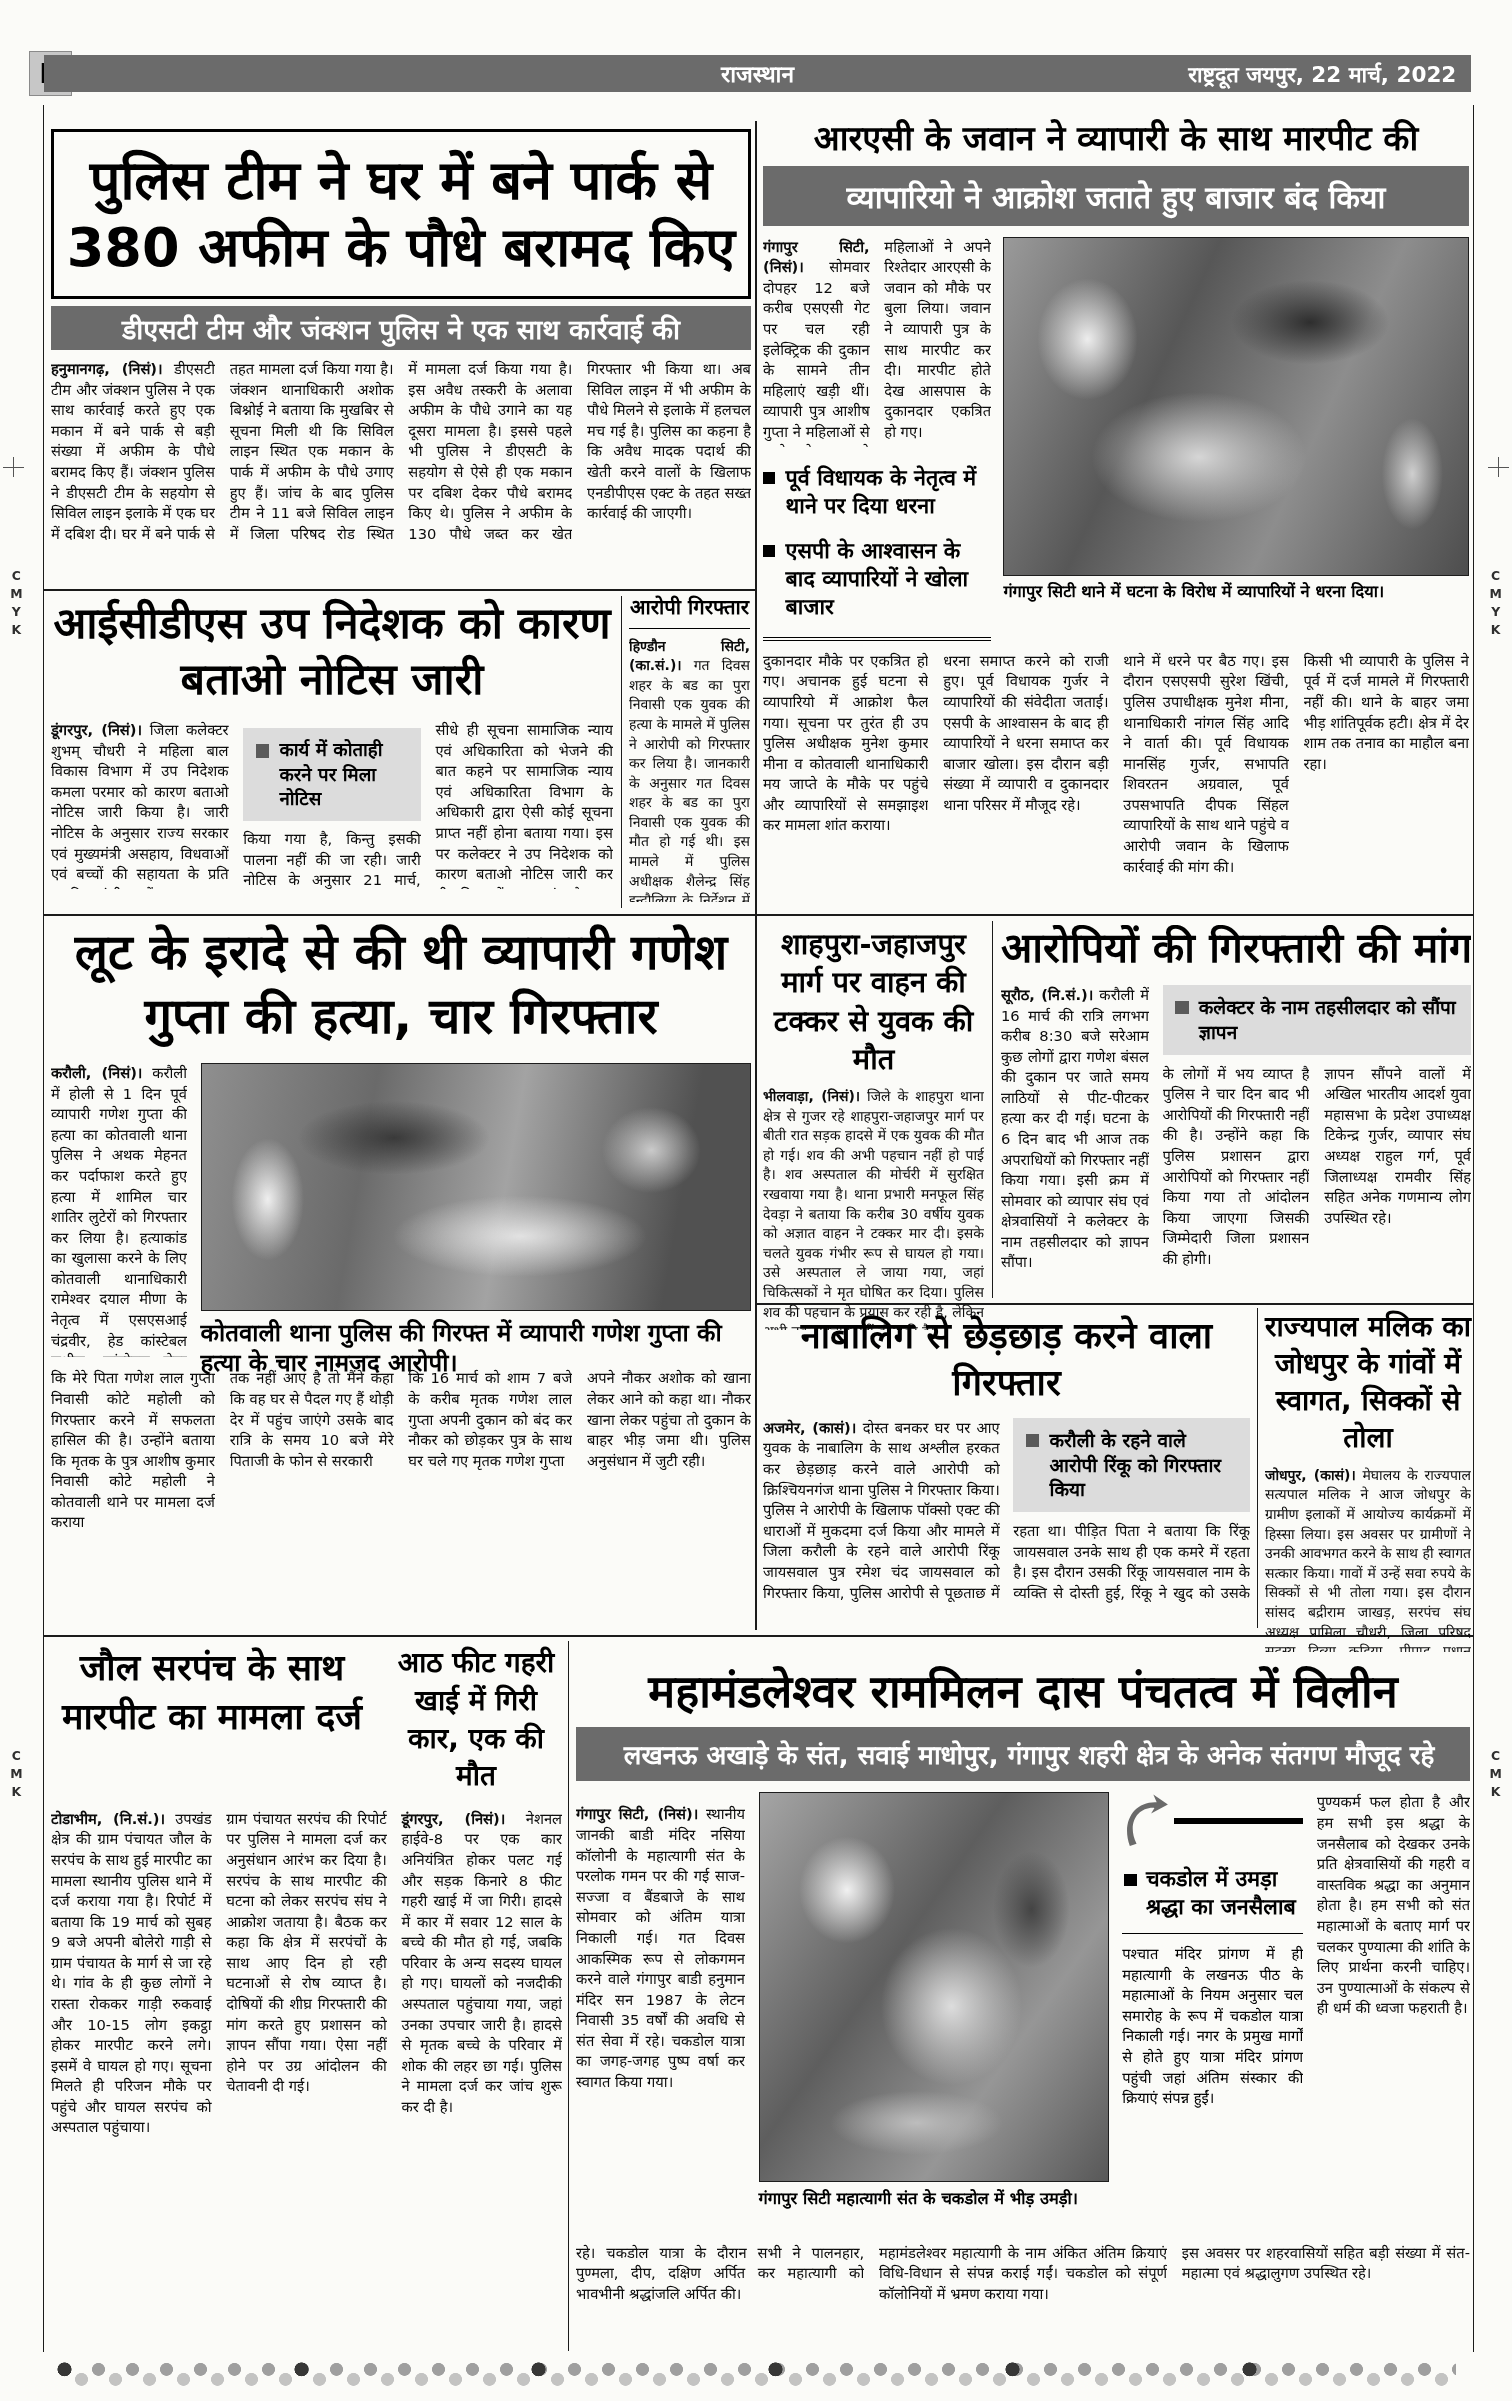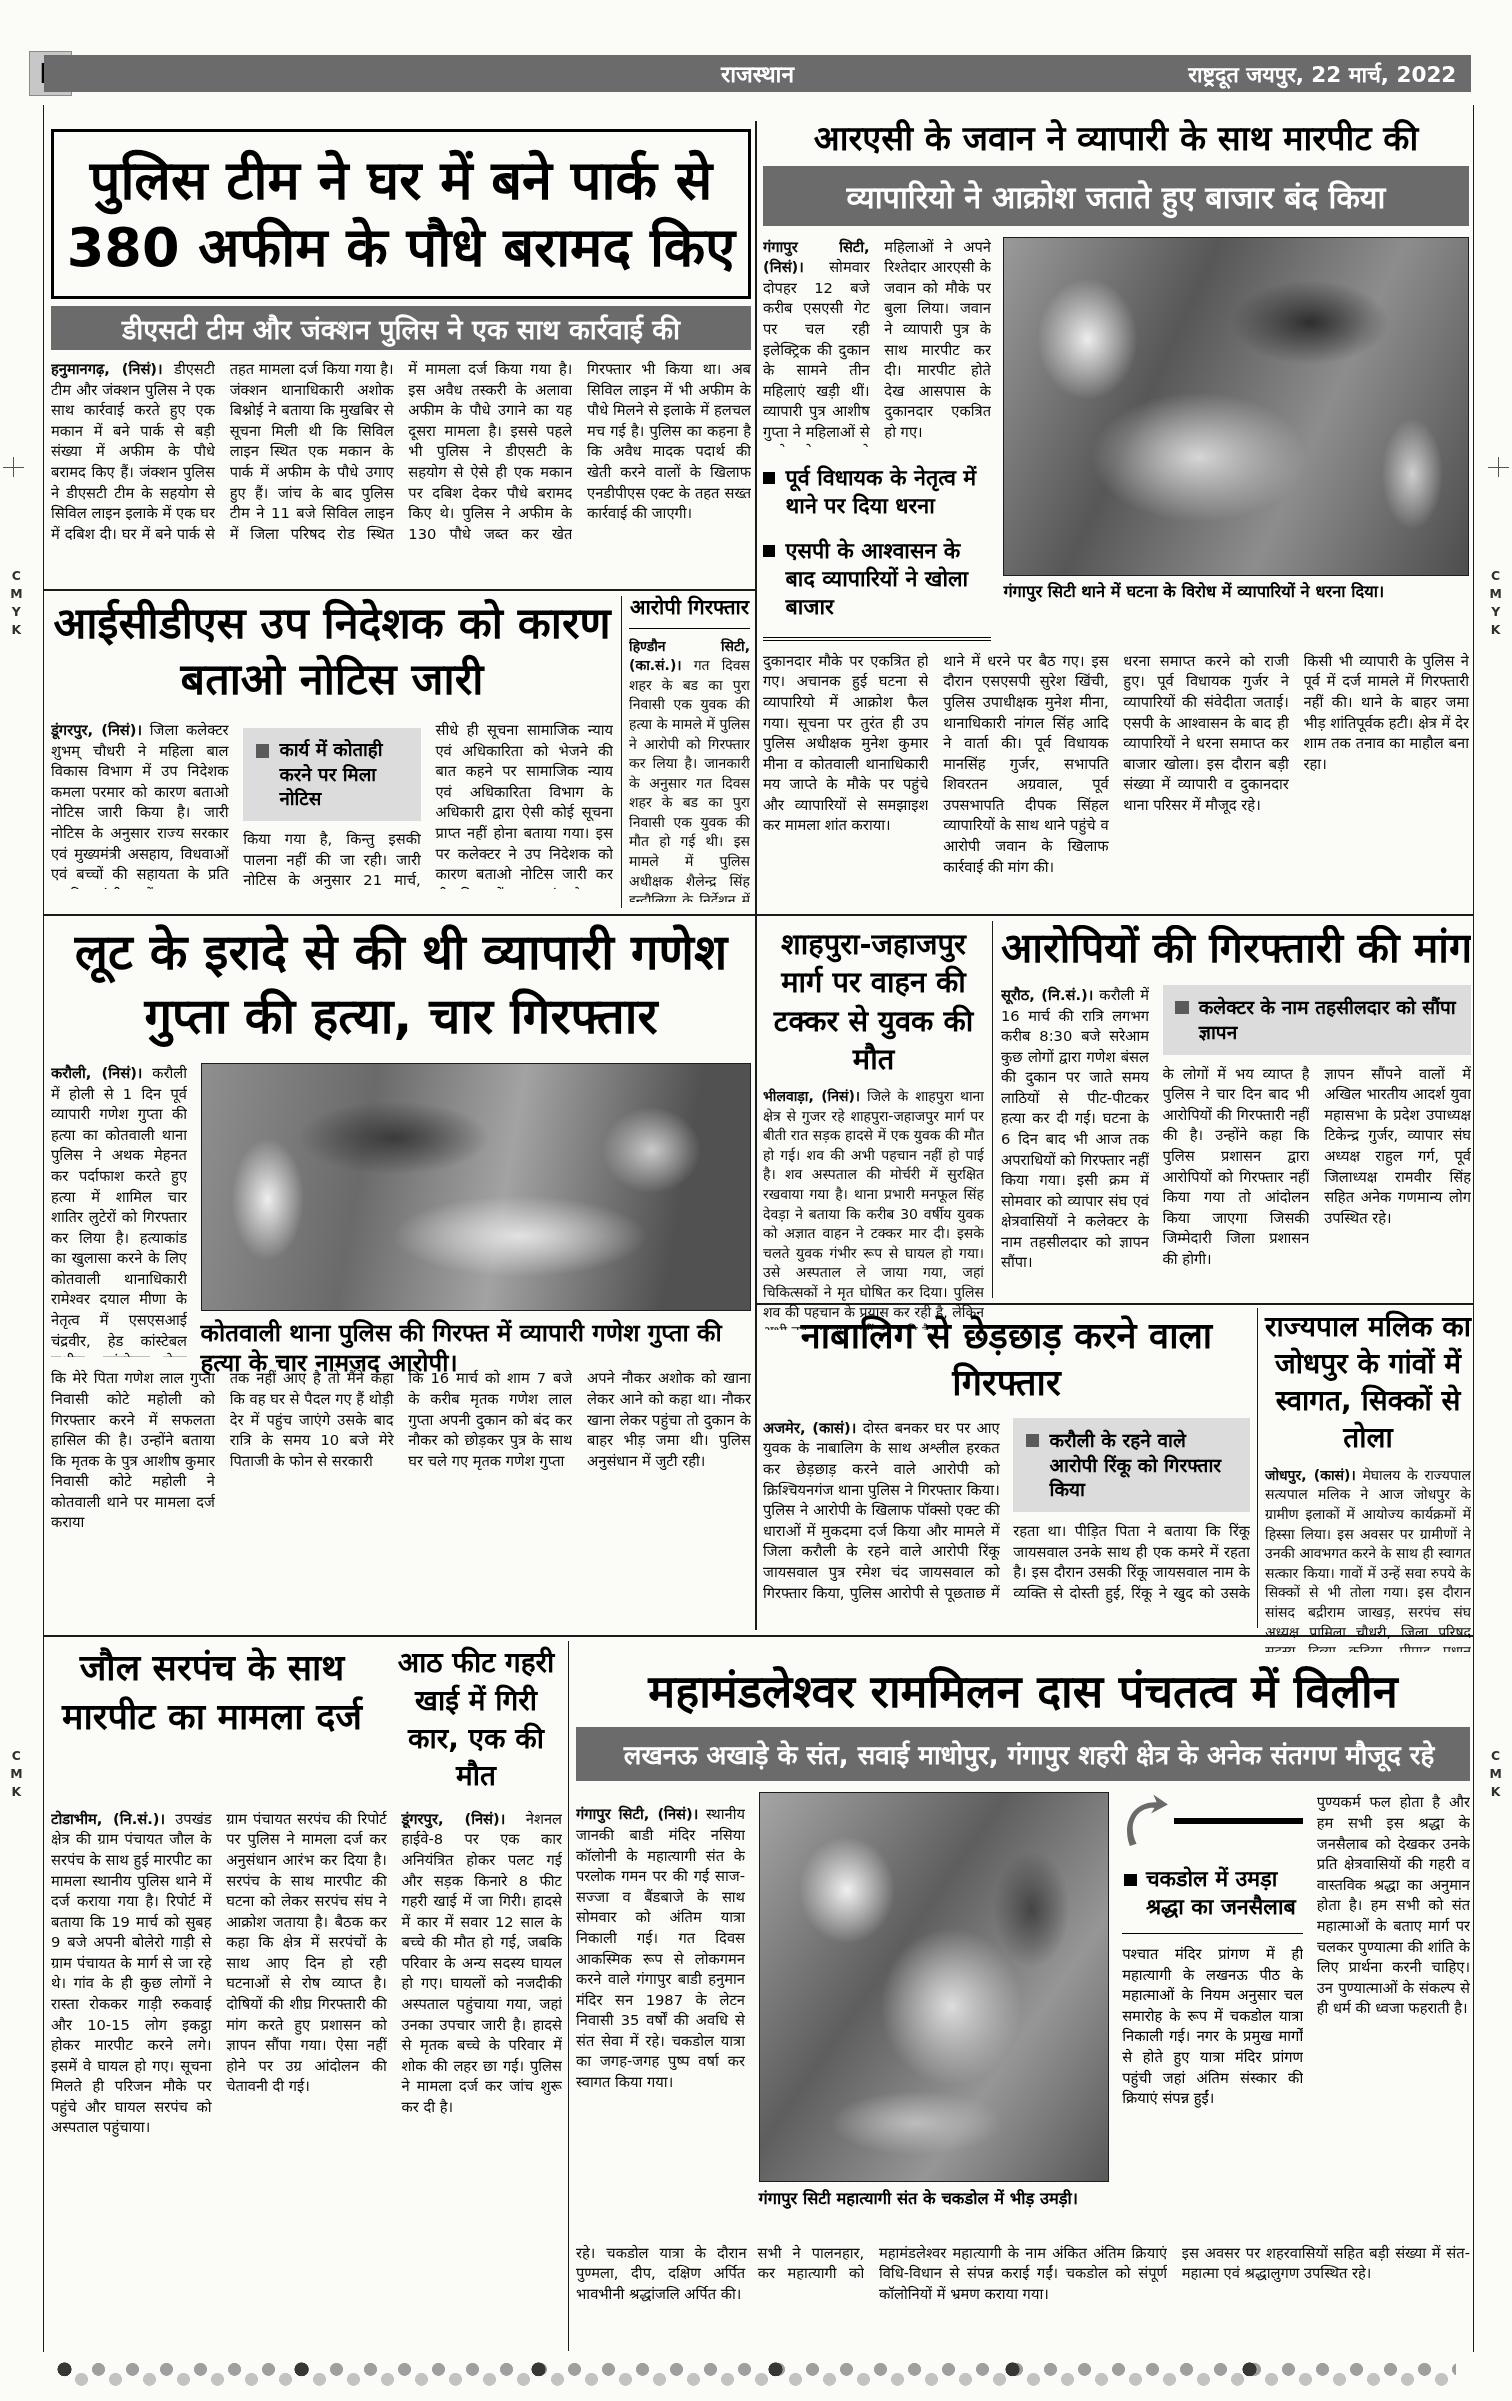--- a/index.html
+++ b/index.html
@@ -156,22 +156,22 @@
         </div>
       </div>
       <div style="flex:1;">
         <div class="photo ph1" style="width:100%; height:339px;"></div>
         <div class="caption" style="margin-top:6.8px;">गंगापुर सिटी थाने में घटना के विरोध में व्यापारियों ने धरना दिया।</div>
       </div>
     </div>
     <div class="bodytxt" style="margin-top:10.2px; height:237px;">
       <div class="cols">
         <div>दुकानदार मौके पर एकत्रित हो गए। अचानक हुई घटना से व्यापारियो में आक्रोश फैल गया। सूचना पर तुरंत ही उप पुलिस अधीक्षक मुनेश कुमार मीना व कोतवाली थानाधिकारी मय जाप्ते के मौके पर पहुंचे और व्यापारियों से समझाइश कर मामला शांत कराया।</div>
+        <div>धरना समाप्त करने को राजी हुए। पूर्व विधायक गुर्जर ने व्यापारियों की संवेदीता जताई। एसपी के आश्वासन के बाद ही व्यापारियों ने धरना समाप्त कर बाजार खोला। इस दौरान बड़ी संख्या में व्यापारी व दुकानदार थाना परिसर में मौजूद रहे।</div>
         <div>थाने में धरने पर बैठ गए। इस दौरान एसएसपी सुरेश खिंची, पुलिस उपाधीक्षक मुनेश मीना, थानाधिकारी नांगल सिंह आदि ने वार्ता की। पूर्व विधायक मानसिंह गुर्जर, सभापति शिवरतन अग्रवाल, पूर्व उपसभापति दीपक सिंहल व्यापारियों के साथ थाने पहुंचे व आरोपी जवान के खिलाफ कार्रवाई की मांग की।</div>
-        <div>धरना समाप्त करने को राजी हुए। पूर्व विधायक गुर्जर ने व्यापारियों की संवेदीता जताई। एसपी के आश्वासन के बाद ही व्यापारियों ने धरना समाप्त कर बाजार खोला। इस दौरान बड़ी संख्या में व्यापारी व दुकानदार थाना परिसर में मौजूद रहे।</div>
         <div>किसी भी व्यापारी के पुलिस ने पूर्व में दर्ज मामले में गिरफ्तारी नहीं की। थाने के बाहर जमा भीड़ शांतिपूर्वक हटी। क्षेत्र में देर शाम तक तनाव का माहौल बना रहा।</div>
       </div>
     </div>
   </section>
 
   <section class="abs" style="left:51px; top:596px; width:562px; height:312px;">
     <div class="hl" style="font-size:43px; line-height:1.3;">आईसीडीएस उप निदेशक को कारण बताओ नोटिस जारी</div>
     <div style="display:flex; gap:14.7px; margin-top:12.4px; height:169px;">
       <div class="bodytxt" style="flex:1;">
         <b class="dl">डूंगरपुर, (निसं)।</b> <span>जिला कलेक्टर शुभम् चौधरी ने महिला बाल विकास विभाग में उप निदेशक कमला परमार को कारण बताओ नोटिस जारी किया है। जारी नोटिस के अनुसार राज्य सरकार एवं मुख्यमंत्री असहाय, विधवाओं एवं बच्चों की सहायता के प्रति काफी गंभीर हैं। पालनहारा योजनान्तर्गत पात्र व्यक्तियों को लाभान्वित करने के निर्देश दिए गए हैं।</span>

